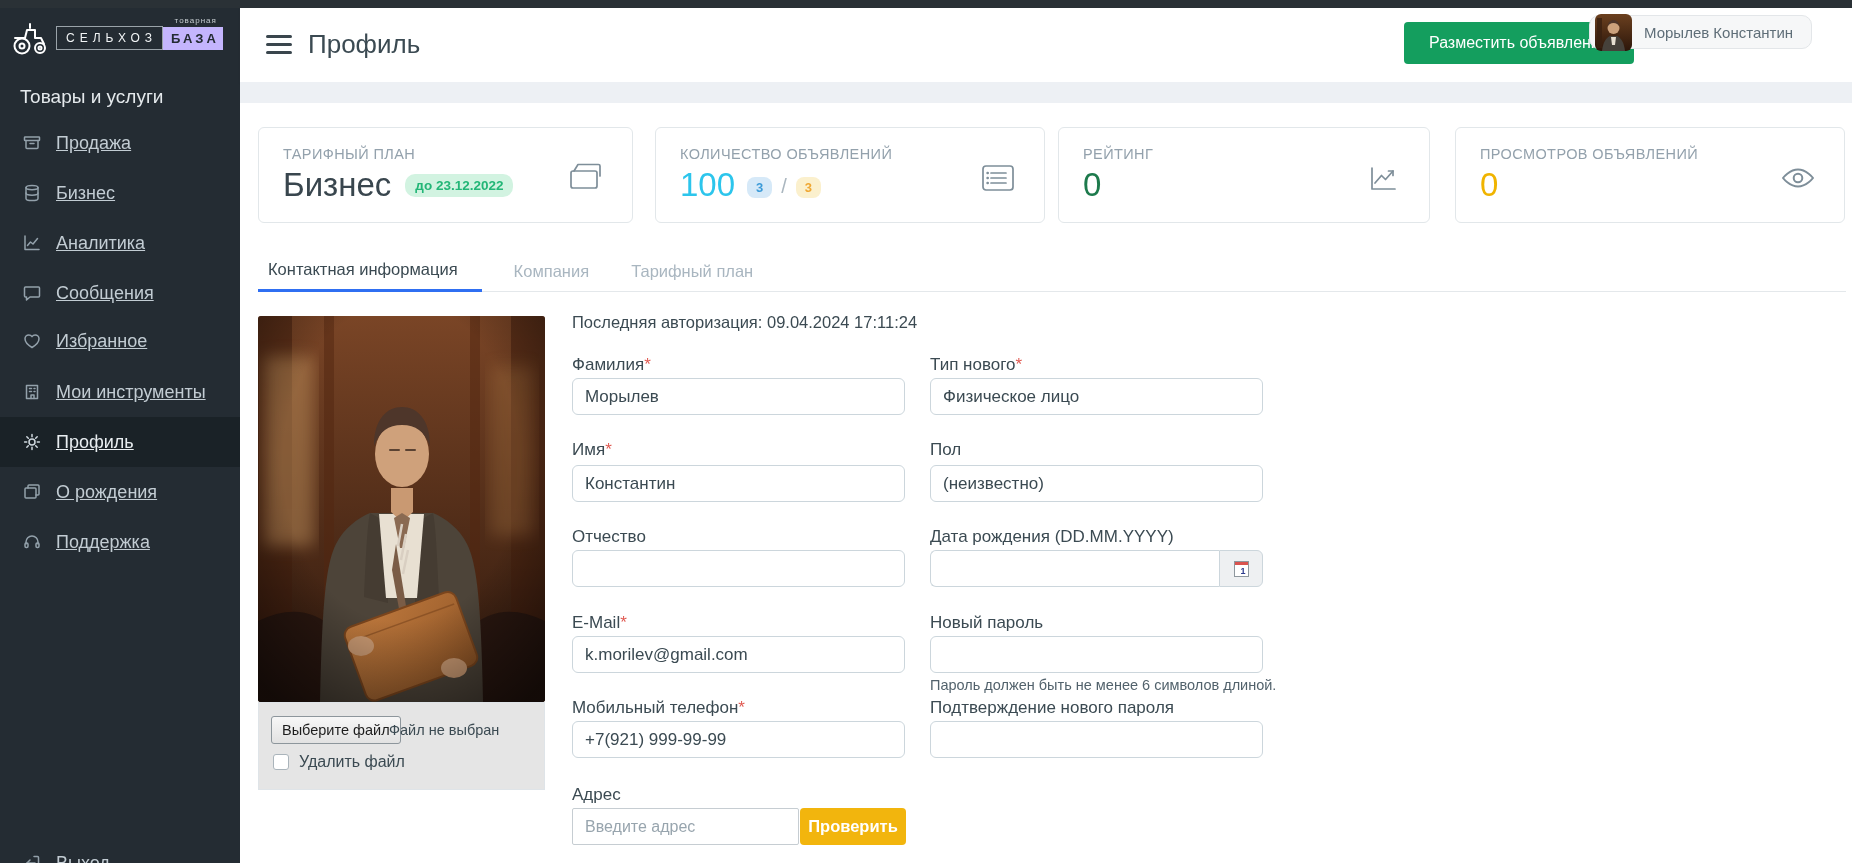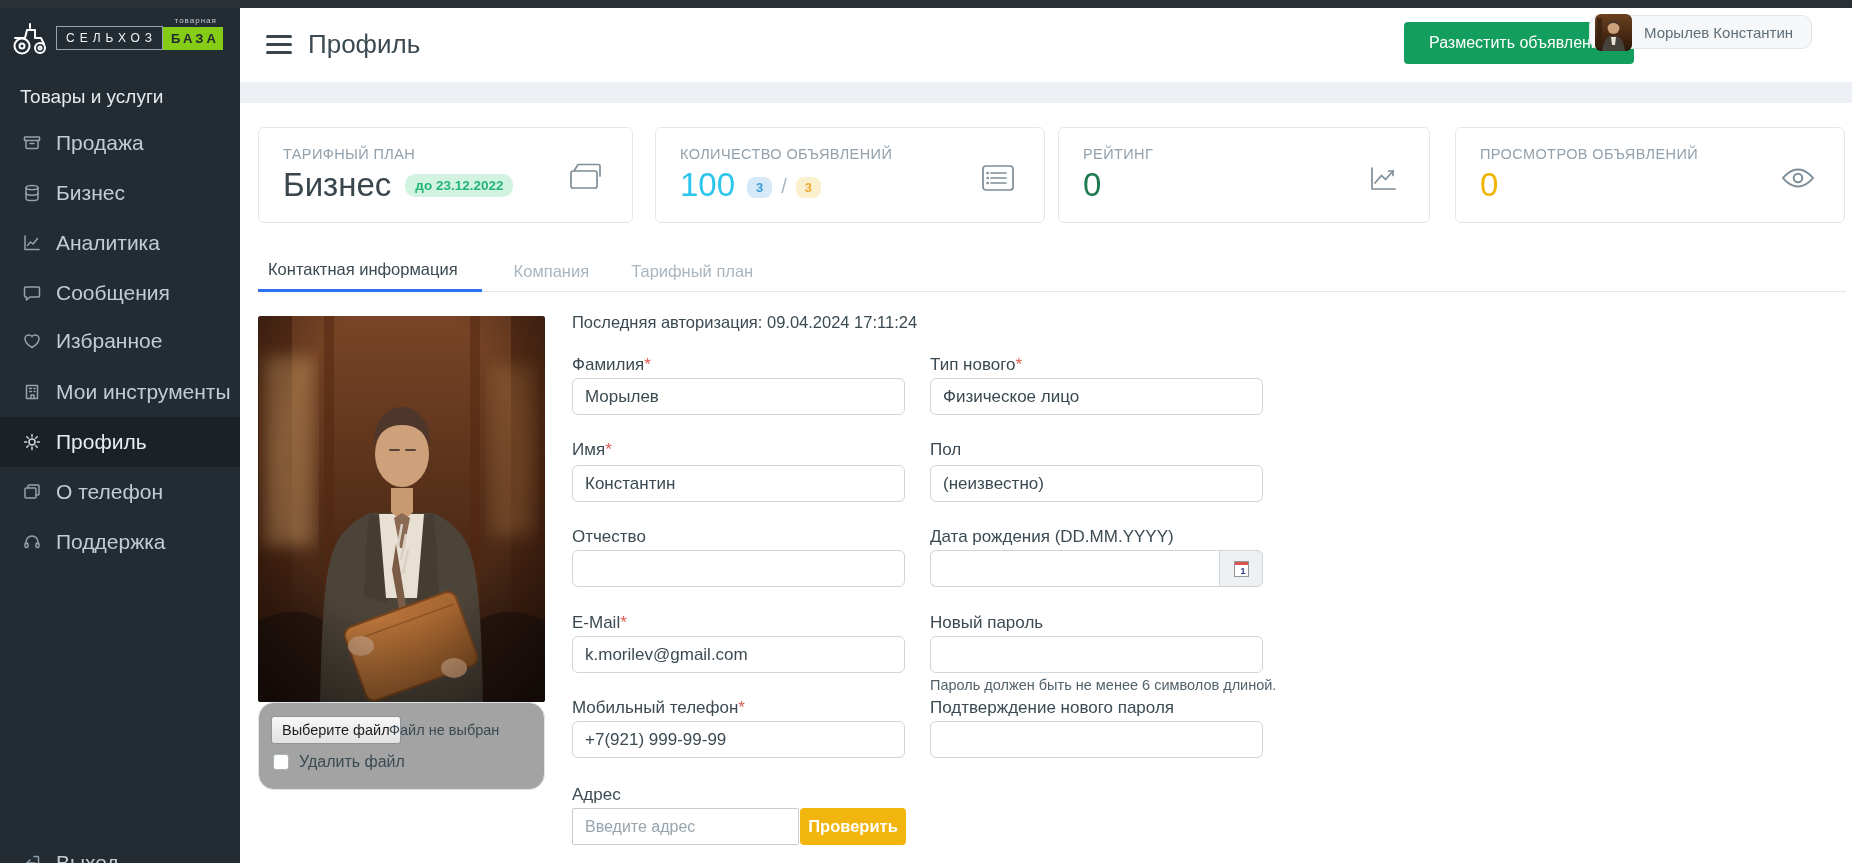--- a/index.html
+++ b/index.html
@@ -10,28 +10,28 @@
 
   
   .topstrip { left:0; top:0; width:1852px; height:8px; background:#2a3136; }
 
   
   .sidebar { left:0; top:0; width:240px; height:863px; background:#242c33; }
   .logo-wrap { position:absolute; left:10px; top:20px; display:flex; align-items:center; }
   .logo-text { position:relative; display:flex; align-items:center; margin-left:6px; }
   .logo-word1 { border:1px solid #9aa3a9; color:#f2f5f6; font-size:12px; letter-spacing:5px;
                 padding:4px 5px 4px 9px; white-space:nowrap; }
-  .logo-word2 { background:#84cc16; color:#232b32; font-weight:bold; font-size:13px;
+  .logo-word2 { background:#c4b5fd; color:#232b32; font-weight:bold; font-size:13px;
                 letter-spacing:3px; padding:4px 4px 4px 8px; white-space:nowrap; }
   .logo-super { position:absolute; top:-10px; right:6px; font-size:8px; color:#c6cdd1; letter-spacing:1px; }
   .side-title { position:absolute; left:20px; top:86px; font-size:19px; color:#e4e9ec; }
   .menu-item { position:absolute; left:0; width:240px; height:50px; display:flex;
                align-items:center; cursor:pointer; color:#c2ccd3; }
   .menu-item .mi-icon { position:absolute; left:22px; width:20px; height:20px; color:#93a1ab; }
-  .menu-item .mi-label { position:absolute; left:56px; font-size:21px; }
+  .menu-item .mi-label { position:absolute; left:56px; font-size:18px;text-decoration:underline; }
   .menu-item.active { background:#1a2227; color:#e8edf0; }
   .menu-item.active .mi-icon { color:#cfd8de; }
   svg { display:block; }
 
   
   .header { left:240px; top:8px; width:1612px; height:74px; background:#fff;
             box-shadow:0 1px 3px rgba(40,50,60,.07); }
   .burger { position:absolute; left:26px; top:27px; width:26px; height:20px; cursor:pointer; }
   .burger i { display:block; height:3px; background:#3a464d; border-radius:2px; margin-bottom:5px; }
   .page-title { position:absolute; left:68px; top:21px; font-size:26px; color:#3b4a52; }
@@ -67,21 +67,21 @@
   .tab { height:42px; display:flex; align-items:center; font-size:16.5px; color:#a9b6c0;
          cursor:pointer; padding:0 10px; }
   .tab.active { color:#3b4a52; border-bottom:3px solid #2f6ff2; padding-right:24px; }
   .tab + .tab { margin-left:22px; }
 
   
   .last-auth { position:absolute; left:572px; top:313px; font-size:16.5px; color:#3b4a52; }
   .photo-box { position:absolute; left:258px; top:316px; width:287px; height:386px;
                border-radius:3px; overflow:hidden; }
   .photo-ctrl { position:absolute; left:258px; top:702px; width:287px; height:88px;
-                border:1px solid #dfe4e8; border-radius:16px; background:#a3a3a3; }
+                border:1px solid #dfe4e8; border-radius:0; background:#e5e5e5; }
   .file-btn { position:absolute; left:12px; top:13px; height:28px; padding:0 10px;
               font-size:14.5px; color:#1d1d1d; background:linear-gradient(#f7f7f7,#e2e2e2);
               border:1px solid #8d969c; border-radius:3px; cursor:pointer; font-family:inherit; }
   .file-status { position:absolute; left:130px; top:19px; font-size:14.5px; color:#3b4a52; white-space:nowrap; }
   .cb { position:absolute; left:14px; top:51px; width:16px; height:16px; border:1px solid #aab4bb;
         border-radius:3px; background:#fff; cursor:pointer; }
   .cb-label { position:absolute; left:40px; top:50px; font-size:16px; color:#3b4a52; }
 
   .flabel { position:absolute; font-size:17px; color:#3b4a52; white-space:nowrap; }
   .req { color:#e05a52; }
@@ -197,21 +197,21 @@
         </span>
       <span class="mi-label">Профиль</span>
     </div>
     <div class="menu-item" style="top:467px">
       <span class="mi-icon">
         <svg width="20" height="20" viewBox="0 0 20 20" fill="none" stroke="currentColor" stroke-width="1.5" stroke-linecap="round" stroke-linejoin="round">
           <rect x="3" y="6" width="11" height="10" rx="1"></rect>
             <path d="M6 6V4a1 1 0 0 1 1-1h9a1 1 0 0 1 1 1v8a1 1 0 0 1-1 1h-2"></path>
         </svg>
         </span>
-      <span class="mi-label">О телефон</span>
+      <span class="mi-label">О рождения</span>
     </div>
     <div class="menu-item" style="top:517px">
       <span class="mi-icon">
         <svg width="20" height="20" viewBox="0 0 20 20" fill="none" stroke="currentColor" stroke-width="1.5" stroke-linecap="round" stroke-linejoin="round">
           <path d="M4 12v-2a6 6 0 0 1 12 0v2"></path>
             <rect x="3" y="11" width="3" height="4.5" rx="1.2"></rect>
             <rect x="14" y="11" width="3" height="4.5" rx="1.2"></rect>
         </svg>
         </span>
       <span class="mi-label">Поддержка</span>

